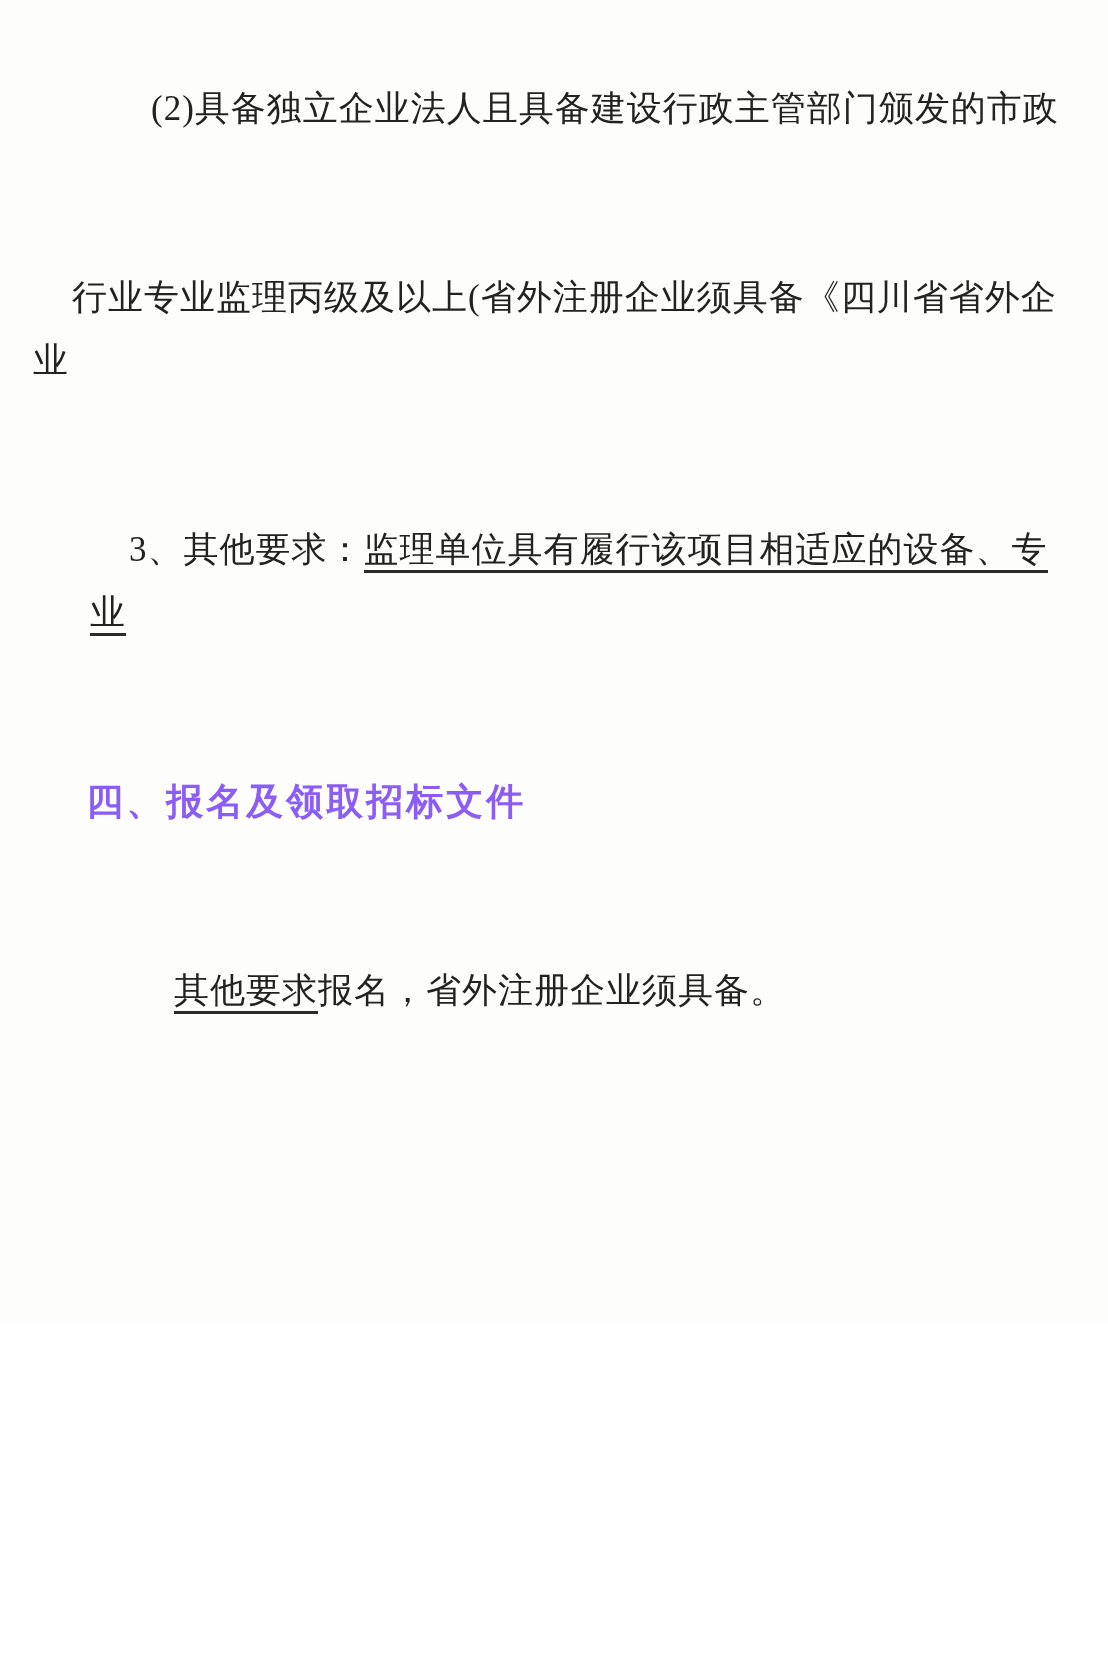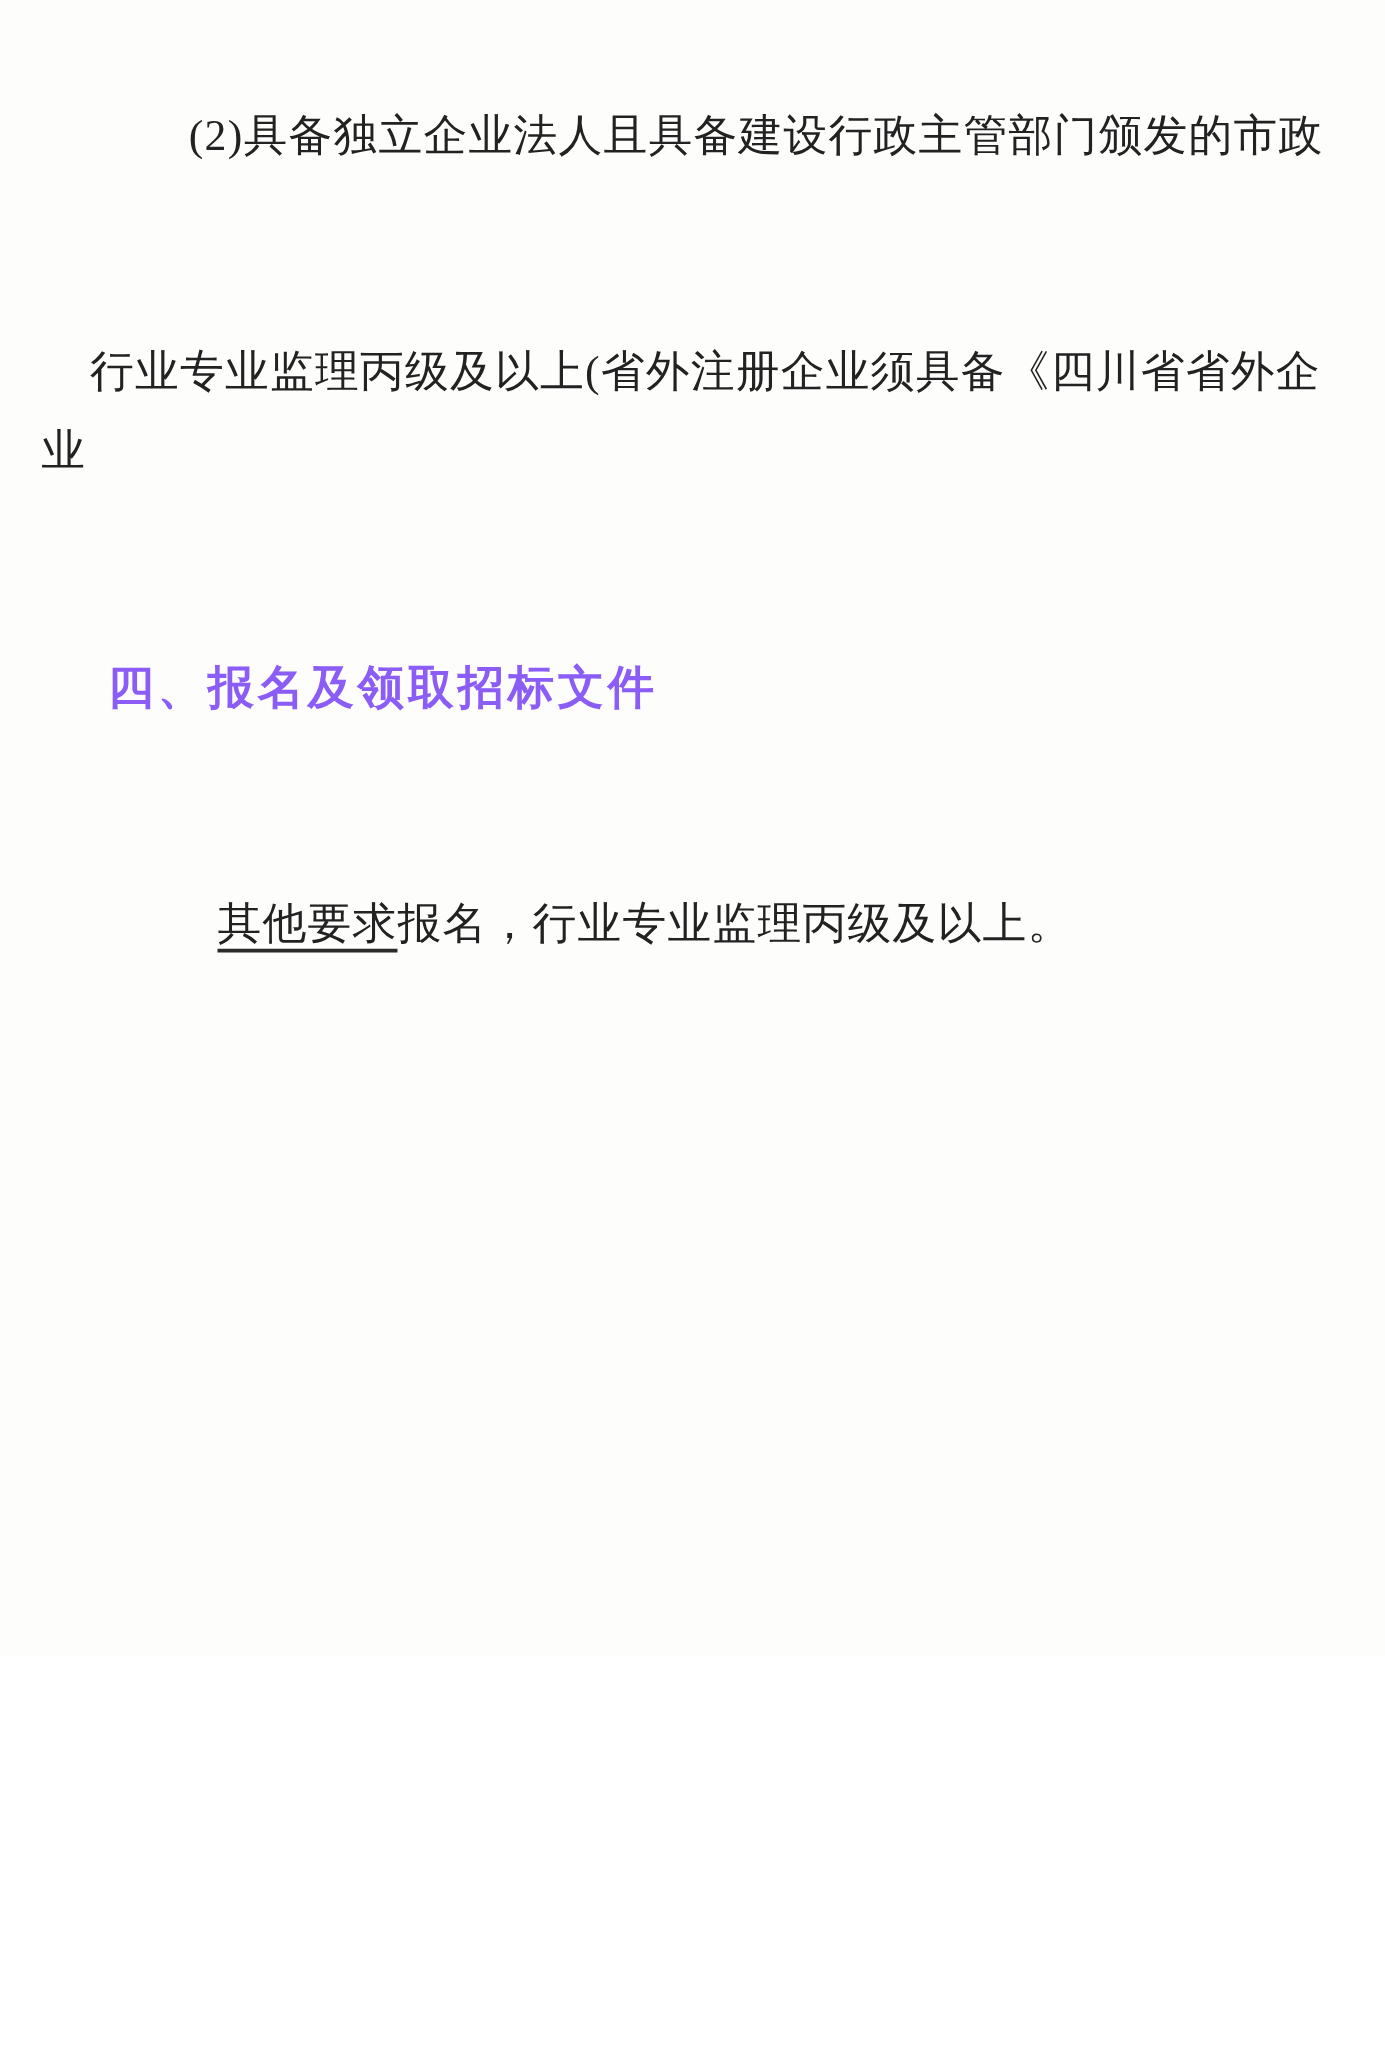--- a/index.html
+++ b/index.html
@@ -46,22 +46,25 @@
 
 <div class="page">
 
   <div class="line ind-para">
     <span>(2)具备独立企业法人且具备建设行政主管部门颁发的市政</span>
   </div>
   <div class="line">
     <span>行业专业监理丙级及以上(省外注册企业须具备《四川省省外企业</span>
   </div>
 
+  <div class="line ind-item">
+    <span>3、其他要求：</span><span class="u">监理单位具有履行该项目相适应的设备、专业</span>
+  </div>
 
   <div class="line heading">
     <span>四、报名及领取招标文件</span>
   </div>
 
   <div class="line ind-cont">
-    <span class="u">其他要求</span><span>报名，行业专业监理丙级及以上。</span>
+    <span class="u">其他要求</span><span>报名，省外注册企业须具备。</span>
   </div>
 
 </div>
 
 </body></html>

